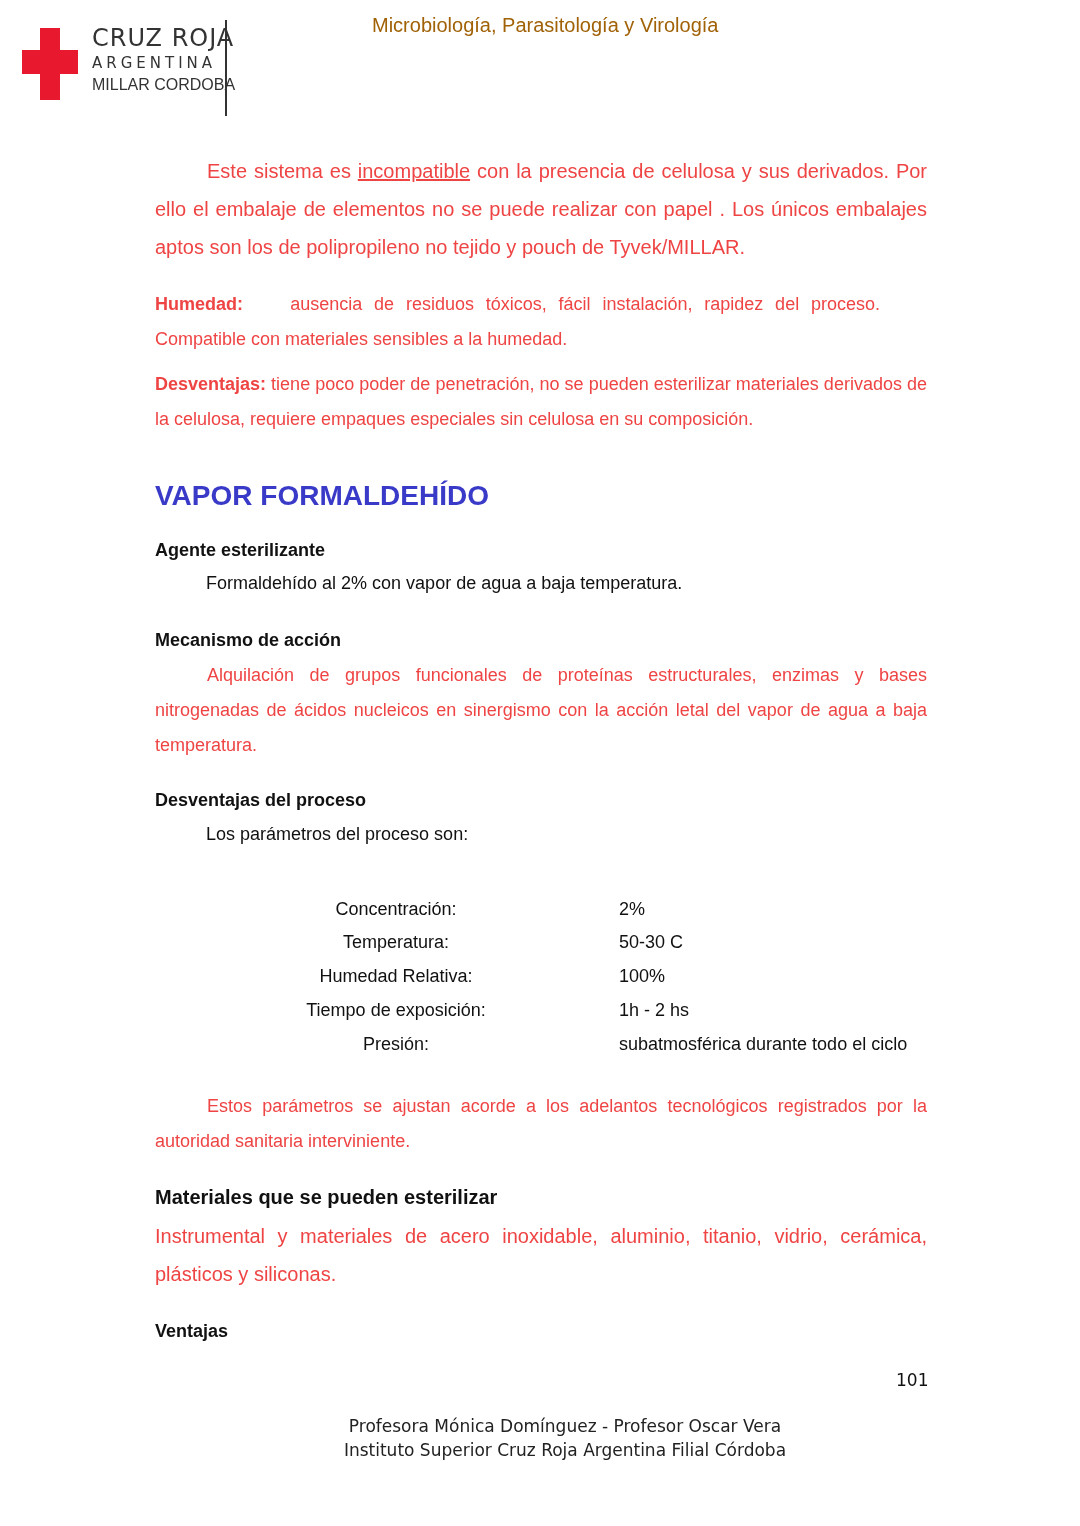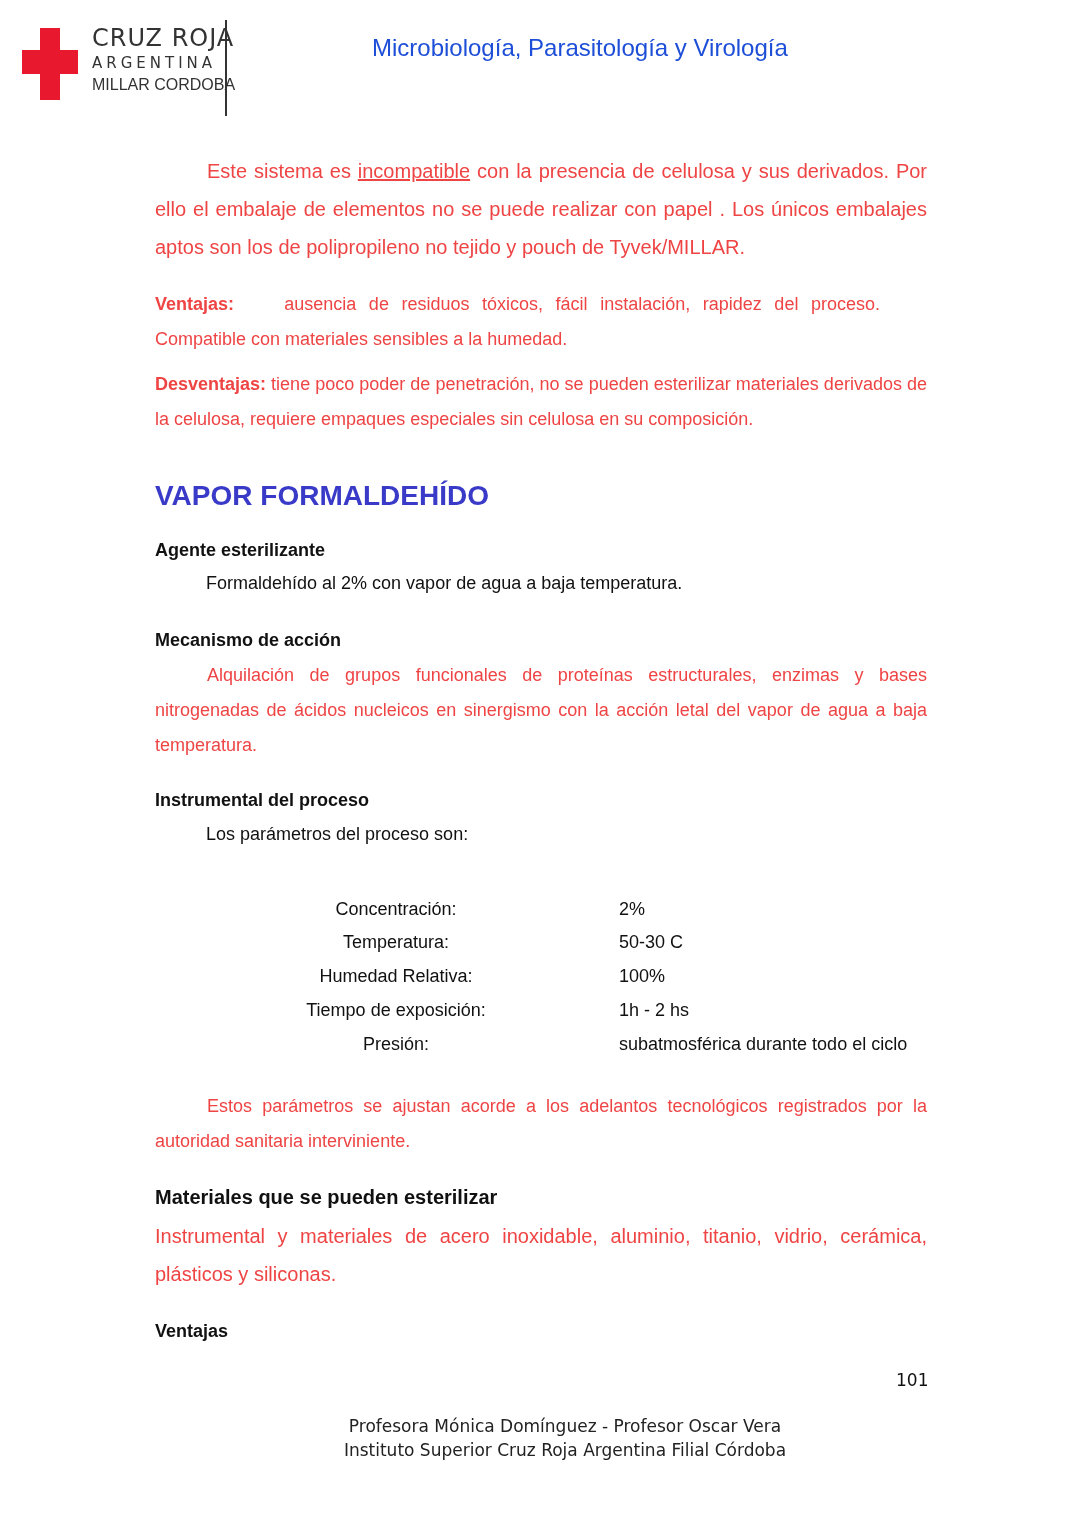--- a/index.html
+++ b/index.html
@@ -6,21 +6,21 @@
     body { width: 1080px; height: 1526px; position: relative; overflow: hidden; color: #111; font-family: "Liberation Sans", sans-serif; }
     .abs { position: absolute; }
     .logo-cross { position: absolute; left: 22px; top: 28px; width: 56px; height: 72px; }
     .logo-cross .v { position: absolute; left: 18px; top: 0; width: 20px; height: 72px; background: #e8192f; }
     .logo-cross .h { position: absolute; left: 0; top: 22px; width: 56px; height: 24px; background: #e8192f; }
     .logo-text { position: absolute; left: 92px; top: 26px; font-family: "DejaVu Sans", sans-serif; color: #333; line-height: 1; }
     .logo-l1 { font-size: 24px; letter-spacing: 1px; }
     .logo-l2 { font-size: 15px; letter-spacing: 4px; margin-top: 6px; }
     .logo-l3 { font-size: 16px; margin-top: 6px; font-family: "Liberation Sans Narrow","Liberation Sans", sans-serif; }
     .logo-divider { position: absolute; left: 225px; top: 20px; width: 2px; height: 96px; background: #333; }
-    .header-title { position: absolute; left: 372px; top: 34px; font-size: 24px; color: #1d4ed8; }
+    .header-title { position: absolute; left: 372px; top: 14px; font-size: 20px; color: #a16207; }
     .p { font-size: 20px; line-height: 38px; color: #ef4444; text-align: justify; }
     .p18 { font-size: 18px; line-height: 35px; }
     .indent { text-indent: 52px; }
     .bold { font-weight: bold; }
     .u { text-decoration: underline; }
     .heading-blue { color: #3a3ac8; font-weight: bold; font-size: 28px; }
     .sub { font-weight: bold; font-size: 18px; }
     .sub-lg { font-weight: bold; font-size: 20px; }
     .param-label { position: absolute; font-size: 18px; text-align: center; width: 300px; left: 246px; }
     .param-value { position: absolute; font-size: 18px; left: 619px; }
@@ -42,36 +42,36 @@
   </div>
   <div class="logo-divider"></div>
 </div>
 <div class="header-title">Microbiología, Parasitología y Virología</div>
 
 <div class="abs p indent" style="left:155px; top:152px; width:772px;">
   <span>Este sistema es </span><span class="u">incompatible</span><span> con la presencia de celulosa y sus derivados. Por ello el embalaje de elementos no se puede realizar con papel . Los únicos embalajes aptos son los de polipropileno no tejido y pouch de Tyvek/MILLAR.</span>
 </div>
 
 <div class="abs p p18" style="left:155px; top:287px; width:725px;">
-  <span class="bold">Ventajas:</span>&nbsp;&nbsp;&nbsp;&nbsp;<span>ausencia de residuos tóxicos, fácil instalación, rapidez del proceso. Compatible con materiales sensibles a la humedad.</span>
+  <span class="bold">Humedad:</span>&nbsp;&nbsp;&nbsp;&nbsp;<span>ausencia de residuos tóxicos, fácil instalación, rapidez del proceso. Compatible con materiales sensibles a la humedad.</span>
 </div>
 
 <div class="abs p p18" style="left:155px; top:367px; width:772px;">
   <span class="bold">Desventajas:</span> <span>tiene poco poder de penetración, no se pueden esterilizar materiales derivados de la celulosa, requiere empaques especiales sin celulosa en su composición.</span>
 </div>
 
 <div class="abs heading-blue" style="left:155px; top:480px;">VAPOR FORMALDEHÍDO</div>
 
 <div class="abs sub" style="left:155px; top:540px;">Agente esterilizante</div>
 <div class="abs" style="left:206px; top:573px; font-size:18px;">Formaldehído al 2% con vapor de agua a baja temperatura.</div>
 
 <div class="abs sub" style="left:155px; top:630px;">Mecanismo de acción</div>
 <div class="abs p p18 indent" style="left:155px; top:658px; width:772px;">Alquilación de grupos funcionales de proteínas estructurales, enzimas y bases nitrogenadas de ácidos nucleicos en sinergismo con la acción letal del vapor de agua a baja temperatura.</div>
 
-<div class="abs sub" style="left:155px; top:790px;">Instrumental del proceso</div>
+<div class="abs sub" style="left:155px; top:790px;">Desventajas del proceso</div>
 <div class="abs" style="left:206px; top:824px; font-size:18px;">Los parámetros del proceso son:</div>
 
 <div>
   <div class="param-label" style="top:899px;">Concentración:</div>
   <div class="param-value" style="top:899px;">2%</div>
   <div class="param-label" style="top:932px;">Temperatura:</div>
   <div class="param-value" style="top:932px;">50-30 C</div>
   <div class="param-label" style="top:966px;">Humedad Relativa:</div>
   <div class="param-value" style="top:966px;">100%</div>
   <div class="param-label" style="top:1000px;">Tiempo de exposición:</div>

